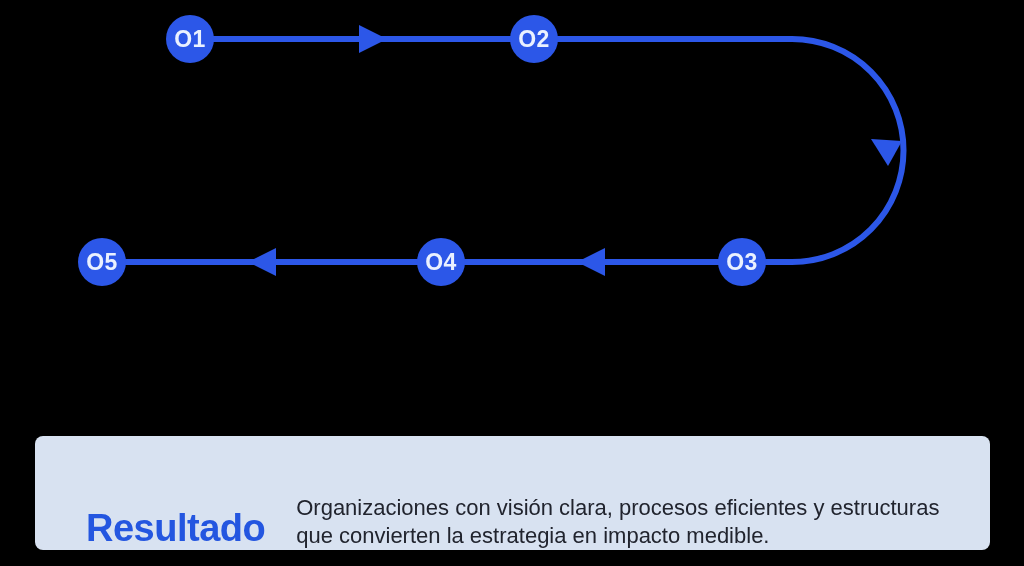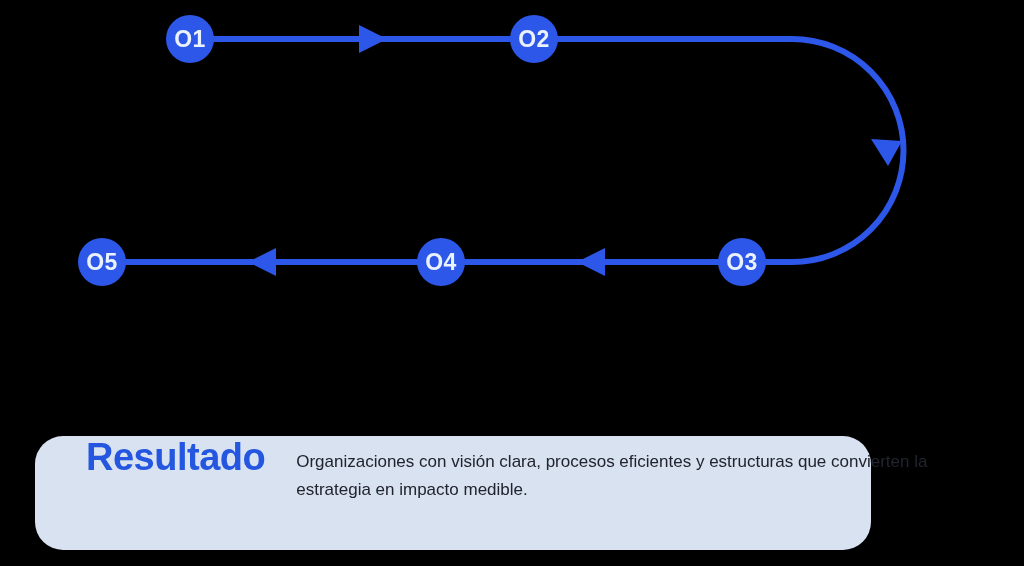--- a/index.html
+++ b/index.html
@@ -43,40 +43,40 @@
     font-family: "Liberation Sans", sans-serif;
     font-size: 23px;
     font-weight: bold;
     text-anchor: middle;
     letter-spacing: 0.5px;
   }
   .result-card {
     position: absolute;
     left: 35px;
     top: 436px;
-    width: 836px;
+    width: 955px;
     height: 114px;
-    border-radius: 28px;
+    border-radius: 8px;
     background: var(--card-bg, #D8E2F1);
     display: flex;
     flex-direction: row;
-    align-items: flex-start;
+    align-items: flex-end;
     box-sizing: border-box;
     padding-left: 51px;
   }
   .result-title {
     color: var(--title-color, #2456E0);
     font-size: 38px;
     font-weight: bold;
     letter-spacing: -0.5px;
     flex: 0 0 auto;
   }
   .result-desc {
     color: var(--body-color, #21242E);
-    font-size: 17px;
+    font-size: 22px;
     line-height: 28px;
     max-width: 650px;
     margin-left: 31px;
     flex: 0 0 auto;
     margin-top: 12px;
   }
 </style>
 </head>
 <body>
 

